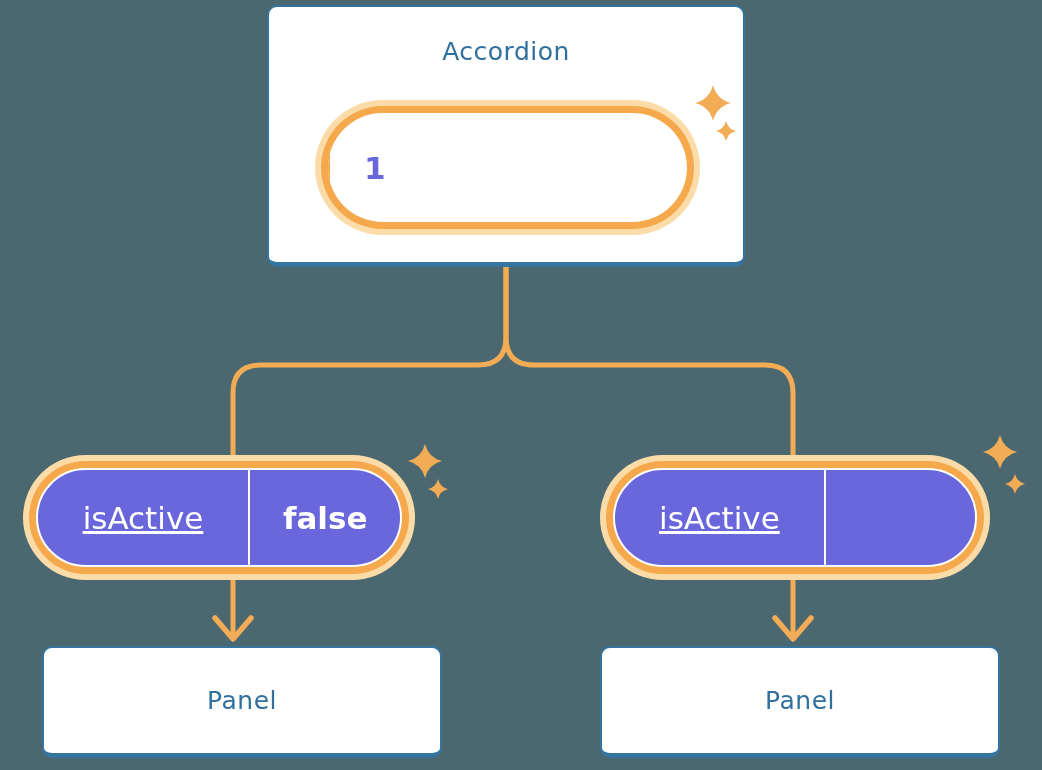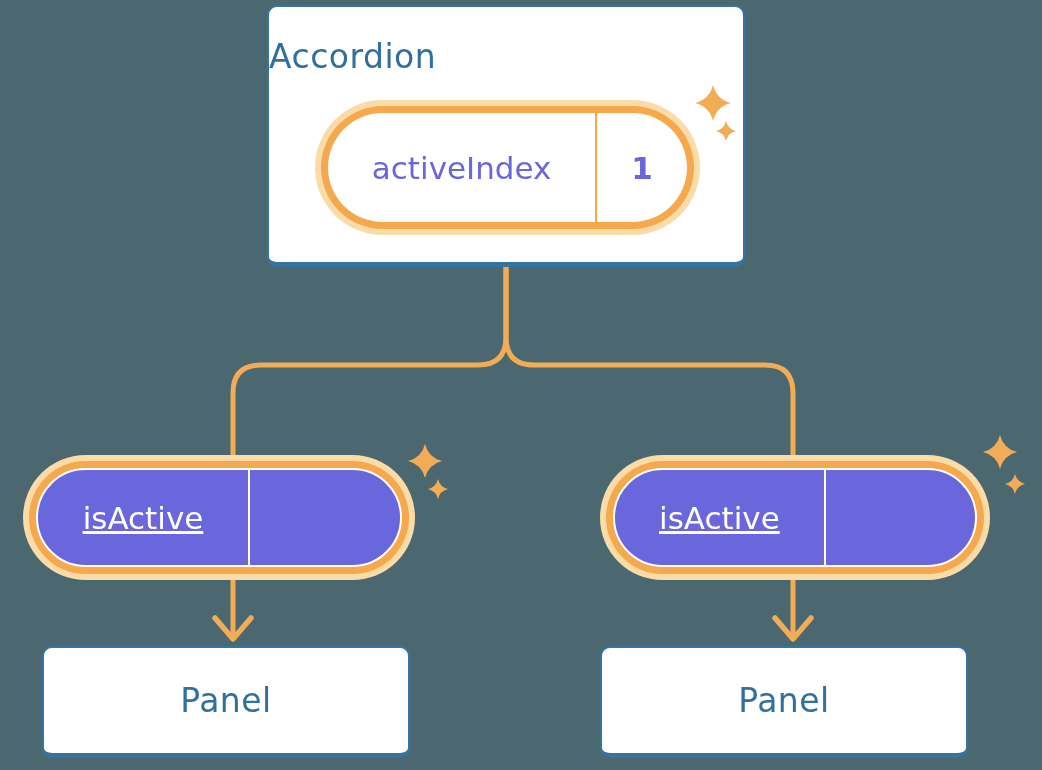--- a/index.html
+++ b/index.html
@@ -12,25 +12,25 @@
   .stage{position:relative;width:1042px;height:770px;background:var(--bg);}
   svg.layer{position:absolute;left:0;top:0;pointer-events:none;}
   .connector-layer{z-index:1;}
   .sparkle-layer{z-index:5;}
 
   .component-box{
     position:absolute;z-index:2;background:var(--white);
     border:2.5px solid var(--blue-border);border-bottom-width:5.5px;border-radius:10px;
   }
   .accordion-box{left:267px;top:5px;width:478px;height:262px;}
-  .panel-box{width:368px;height:112px;display:flex;align-items:center;justify-content:center;}
+  .panel-box{width:400px;height:112px;display:flex;align-items:center;justify-content:center;}
   .panel-left{left:42px;top:646px;}
   .panel-right{left:600px;top:646px;}
   .component-title{
-    color:var(--blue-text);font-size:33px;letter-spacing:.5px;
+    color:var(--blue-text);font-size:25px;letter-spacing:.5px;text-align:center;
   }
   .accordion-box .component-title{padding-top:30px;}
 
   .pill{position:absolute;z-index:3;border-radius:999px;background:var(--orange-halo);padding:6px;}
   .pill-ring{height:100%;border-radius:999px;background:var(--orange-ring);padding:7px;}
   .pill-inner{height:100%;border-radius:999px;display:flex;align-items:stretch;overflow:hidden;}
   .pill-inner.white-fill{background:var(--white);color:var(--purple);}
   .pill-inner.purple-fill{background:var(--purple);color:var(--white);border:2.5px solid var(--white);}
 
   .state-pill{left:315px;top:100px;width:385px;height:135px;}
@@ -63,32 +63,32 @@
     </g>
   </svg>
 
   <div class="component-box accordion-box">
     <div class="component-title">Accordion</div>
   </div>
 
   <div class="pill state-pill">
     <div class="pill-ring">
       <div class="pill-inner white-fill">
-        <span class="pill-name">activeIndex</span>
         <span class="pill-divider divider-orange"></span>
         <span class="pill-value">1</span>
       </div>
     </div>
   </div>
 
   <div class="pill prop-pill-left">
     <div class="pill-ring">
       <div class="pill-inner purple-fill">
         <span class="pill-name">isActive</span>
         <span class="pill-divider divider-white"></span>
+        <span class="pill-value">false</span>
       </div>
     </div>
   </div>
 
   <div class="pill prop-pill-right">
     <div class="pill-ring">
       <div class="pill-inner purple-fill">
         <span class="pill-name">isActive</span>
         <span class="pill-divider divider-white"></span>
       </div>

